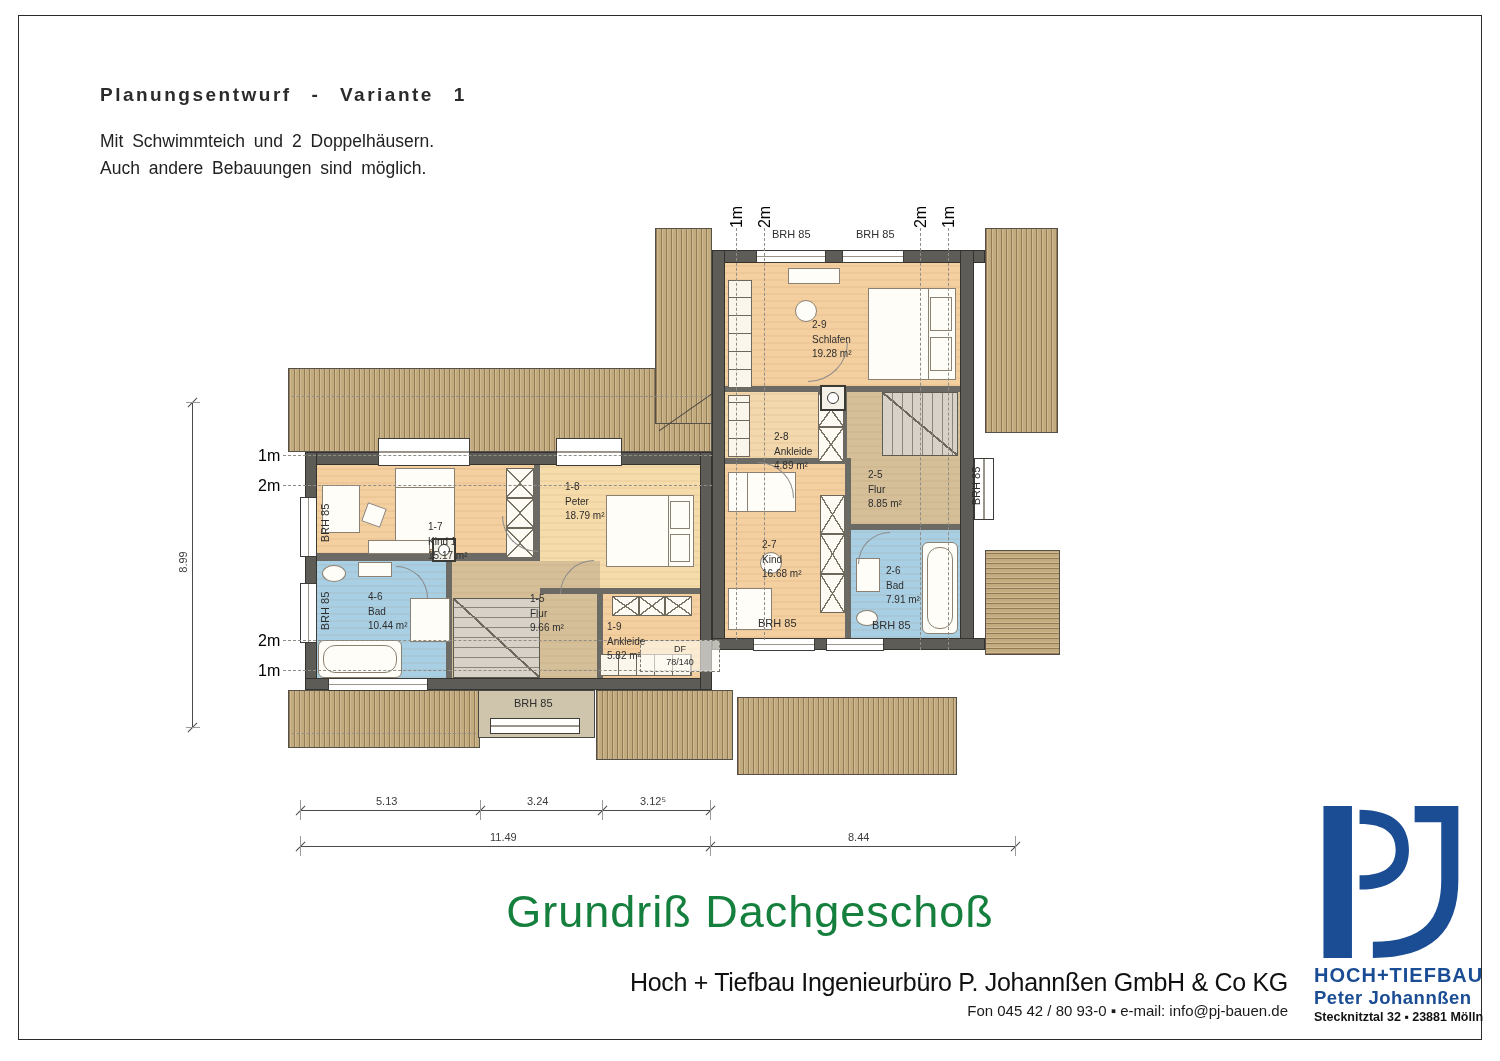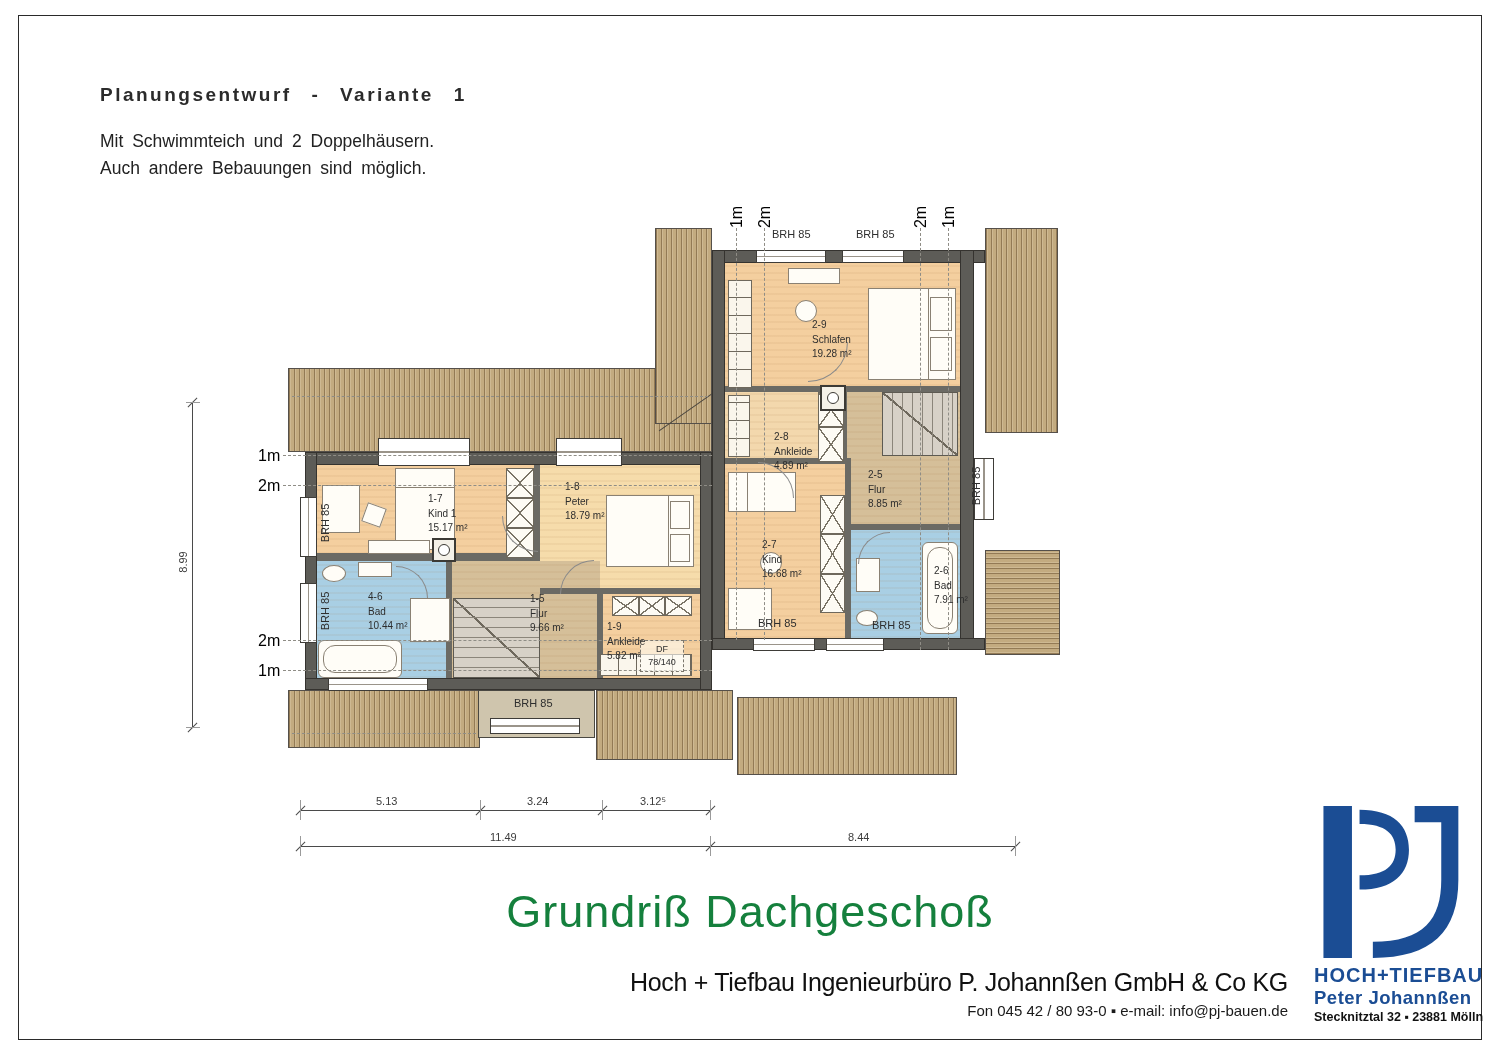--- a/index.html
+++ b/index.html
@@ -124,21 +124,21 @@
   <div class="abs furn" style="left:318px;top:640px;width:84px;height:38px;border-radius:6px;">
       <div style="position:absolute;left:4px;top:4px;right:4px;bottom:4px;border:1px solid #8a8173;border-radius:12px;"></div>
     </div>
   <div class="abs stairsh" style="left:453px;top:598px;width:87px;height:80px;"></div>
   <div class="abs xbox" style="left:612px;top:596px;width:80px;height:20px;">
       <div class="xcell"></div>
       <div class="xcell"></div>
       <div class="xcell"></div>
     </div>
   <div class="abs seg" style="left:600px;top:654px;width:92px;height:22px;"></div>
-  <div class="abs dfbox" style="left:640px;top:640px;width:44px;height:32px;padding-top:2px;">
+  <div class="abs dfbox" style="left:640px;top:640px;width:80px;height:32px;padding-top:2px;">
     <span>DF</span>
     <span>78/140</span>
   </div>
 
   <div class="abs arc" style="left:502px;top:516px;width:36px;height:36px;border-left:1px solid #8a8a8a;border-bottom:1px solid #8a8a8a;border-bottom-left-radius:100%;"></div>
   <div class="abs arc" style="left:560px;top:560px;width:34px;height:34px;border-left:1px solid #8a8a8a;border-top:1px solid #8a8a8a;border-top-left-radius:100%;"></div>
   <div class="abs arc" style="left:396px;top:566px;width:32px;height:32px;border-right:1px solid #8a8a8a;border-top:1px solid #8a8a8a;border-top-right-radius:100%;"></div>
 
   <div class="abs floor" style="left:725px;top:263px;width:235px;height:123px;background-color:#f4cf9f;"></div>
   <div class="abs floor" style="left:725px;top:386px;width:120px;height:72px;background-color:#f3d8ad;"></div>
@@ -219,21 +219,21 @@
   <div class="abs hm rot" style="left:938px;top:208px;">1m</div>
 
   <div class="abs brh" style="left:772px;top:228px;">BRH 85</div>
   <div class="abs brh" style="left:856px;top:228px;">BRH 85</div>
   <div class="abs brh rot" style="left:306px;top:517px;">BRH 85</div>
   <div class="abs brh rot" style="left:306px;top:605px;">BRH 85</div>
   <div class="abs brh rot" style="left:957px;top:480px;">BRH 85</div>
   <div class="abs brh" style="left:758px;top:617px;">BRH 85</div>
   <div class="abs brh" style="left:872px;top:619px;">BRH 85</div>
 
-  <div class="abs rlabel" style="left:428px;top:492px;">
+  <div class="abs rlabel" style="left:428px;top:520px;">
     <span>1-7</span>
     <span>Kind 1</span>
     <span>15.17 m²</span>
   </div>
   <div class="abs rlabel" style="left:565px;top:480px;">
     <span>1-8</span>
     <span>Peter</span>
     <span>18.79 m²</span>
   </div>
   <div class="abs rlabel" style="left:368px;top:590px;">
@@ -264,21 +264,21 @@
   <div class="abs rlabel" style="left:868px;top:468px;">
     <span>2-5</span>
     <span>Flur</span>
     <span>8.85 m²</span>
   </div>
   <div class="abs rlabel" style="left:762px;top:538px;">
     <span>2-7</span>
     <span>Kind</span>
     <span>16.68 m²</span>
   </div>
-  <div class="abs rlabel" style="left:886px;top:564px;margin-left:48px;">
+  <div class="abs rlabel" style="left:886px;top:564px;">
     <span>2-6</span>
     <span>Bad</span>
     <span>7.91 m²</span>
   </div>
 
   <div class="abs dimline" style="left:192px;top:402px;width:1px;height:326px;"></div>
   <div class="abs tick" style="left:186px;top:402px;"></div>
   <div class="abs tick" style="left:186px;top:727px;"></div>
   <div class="abs ext" style="left:186px;top:402px;width:14px;height:1px;"></div>
   <div class="abs ext" style="left:186px;top:727px;width:14px;height:1px;"></div>

